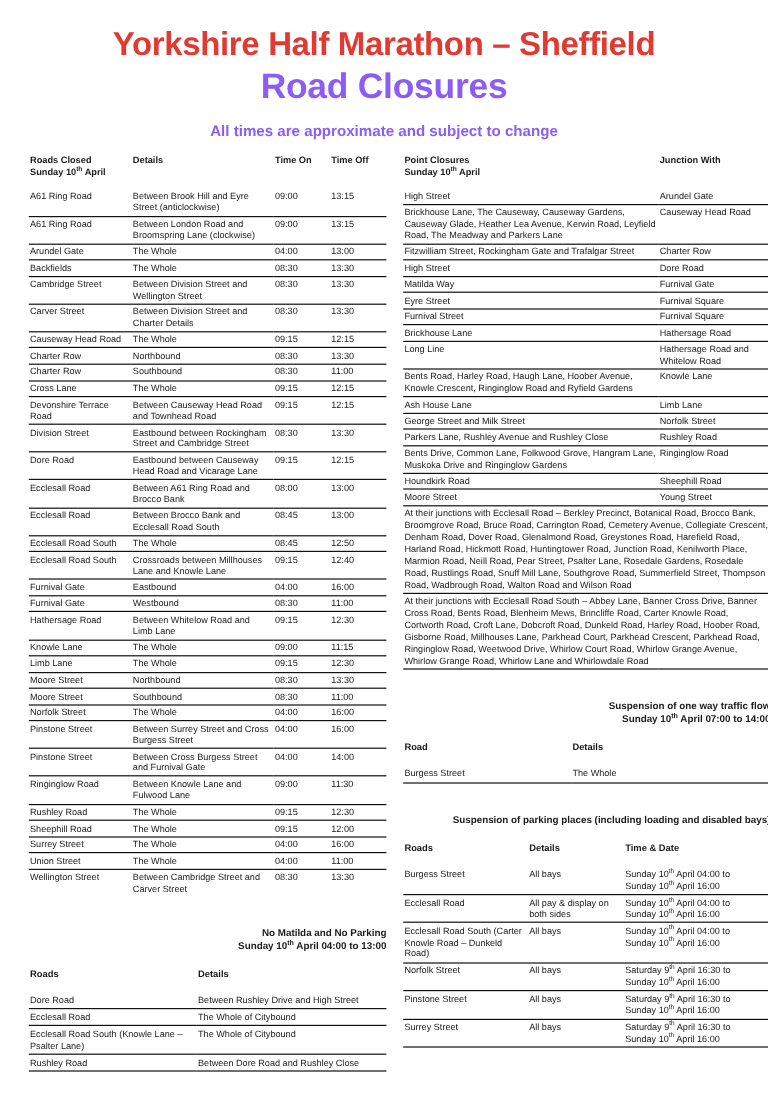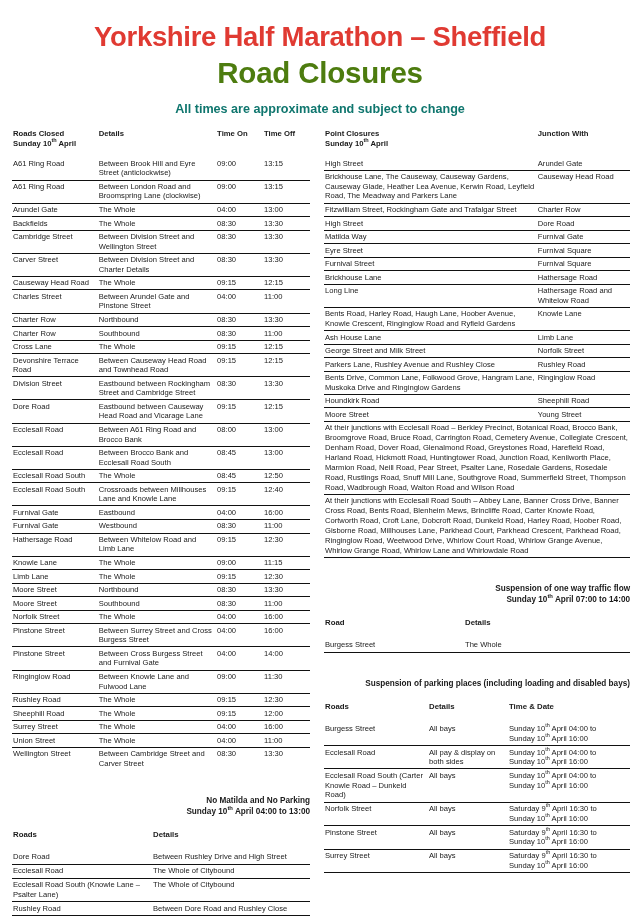--- a/index.html
+++ b/index.html
@@ -19,37 +19,37 @@
   .hdr { text-align: center; padding-top: 22px; }
   .hdr .line1 {
     color: #e03a32;
     font-size: 27.5px;
     font-weight: bold;
     letter-spacing: -0.3px;
     line-height: 1.12;
     white-space: nowrap;
   }
   .hdr .line2 {
-    color: #4d7c0f;
+    color: #8b5cf6;
     font-size: 29.5px;
     font-weight: bold;
     line-height: 1.35;
     letter-spacing: -0.2px;
   }
   .hdr .sub {
-    color: #0f766e;
+    color: #8b5cf6;
     font-size: 12.6px;
     font-weight: bold;
     margin-top: 9px;
   }
 
   
   .cols {
     display: flex;
-    padding: 12px 10px 0 12px;
+    padding: 12px 10px 0 24px;
     gap: 14px;
     align-items: flex-start;
   }
   .col { width: 298px; flex: 0 0 298px; }
   .col-right { width: 306px; flex: 0 0 306px; }
 
   table.t {
     width: 100%;
     border-collapse: collapse;
     font-size: 7.6px;
@@ -193,26 +193,20 @@
               <td class="c-on">08:30</td>
               <td class="c-off">13:30</td>
             </tr>
             <tr>
               <td class="c-road">Causeway Head Road</td>
               <td class="c-detail">The Whole</td>
               <td class="c-on">09:15</td>
               <td class="c-off">12:15</td>
             </tr>
             <tr>
-              <td class="c-road">Charles Street</td>
-              <td class="c-detail">Between Arundel Gate and Pinstone Street</td>
-              <td class="c-on">04:00</td>
-              <td class="c-off">11:00</td>
-            </tr>
-            <tr>
               <td class="c-road">Charter Row</td>
               <td class="c-detail">Northbound</td>
               <td class="c-on">08:30</td>
               <td class="c-off">13:30</td>
             </tr>
             <tr>
               <td class="c-road">Charter Row</td>
               <td class="c-detail">Southbound</td>
               <td class="c-on">08:30</td>
               <td class="c-off">11:00</td>

